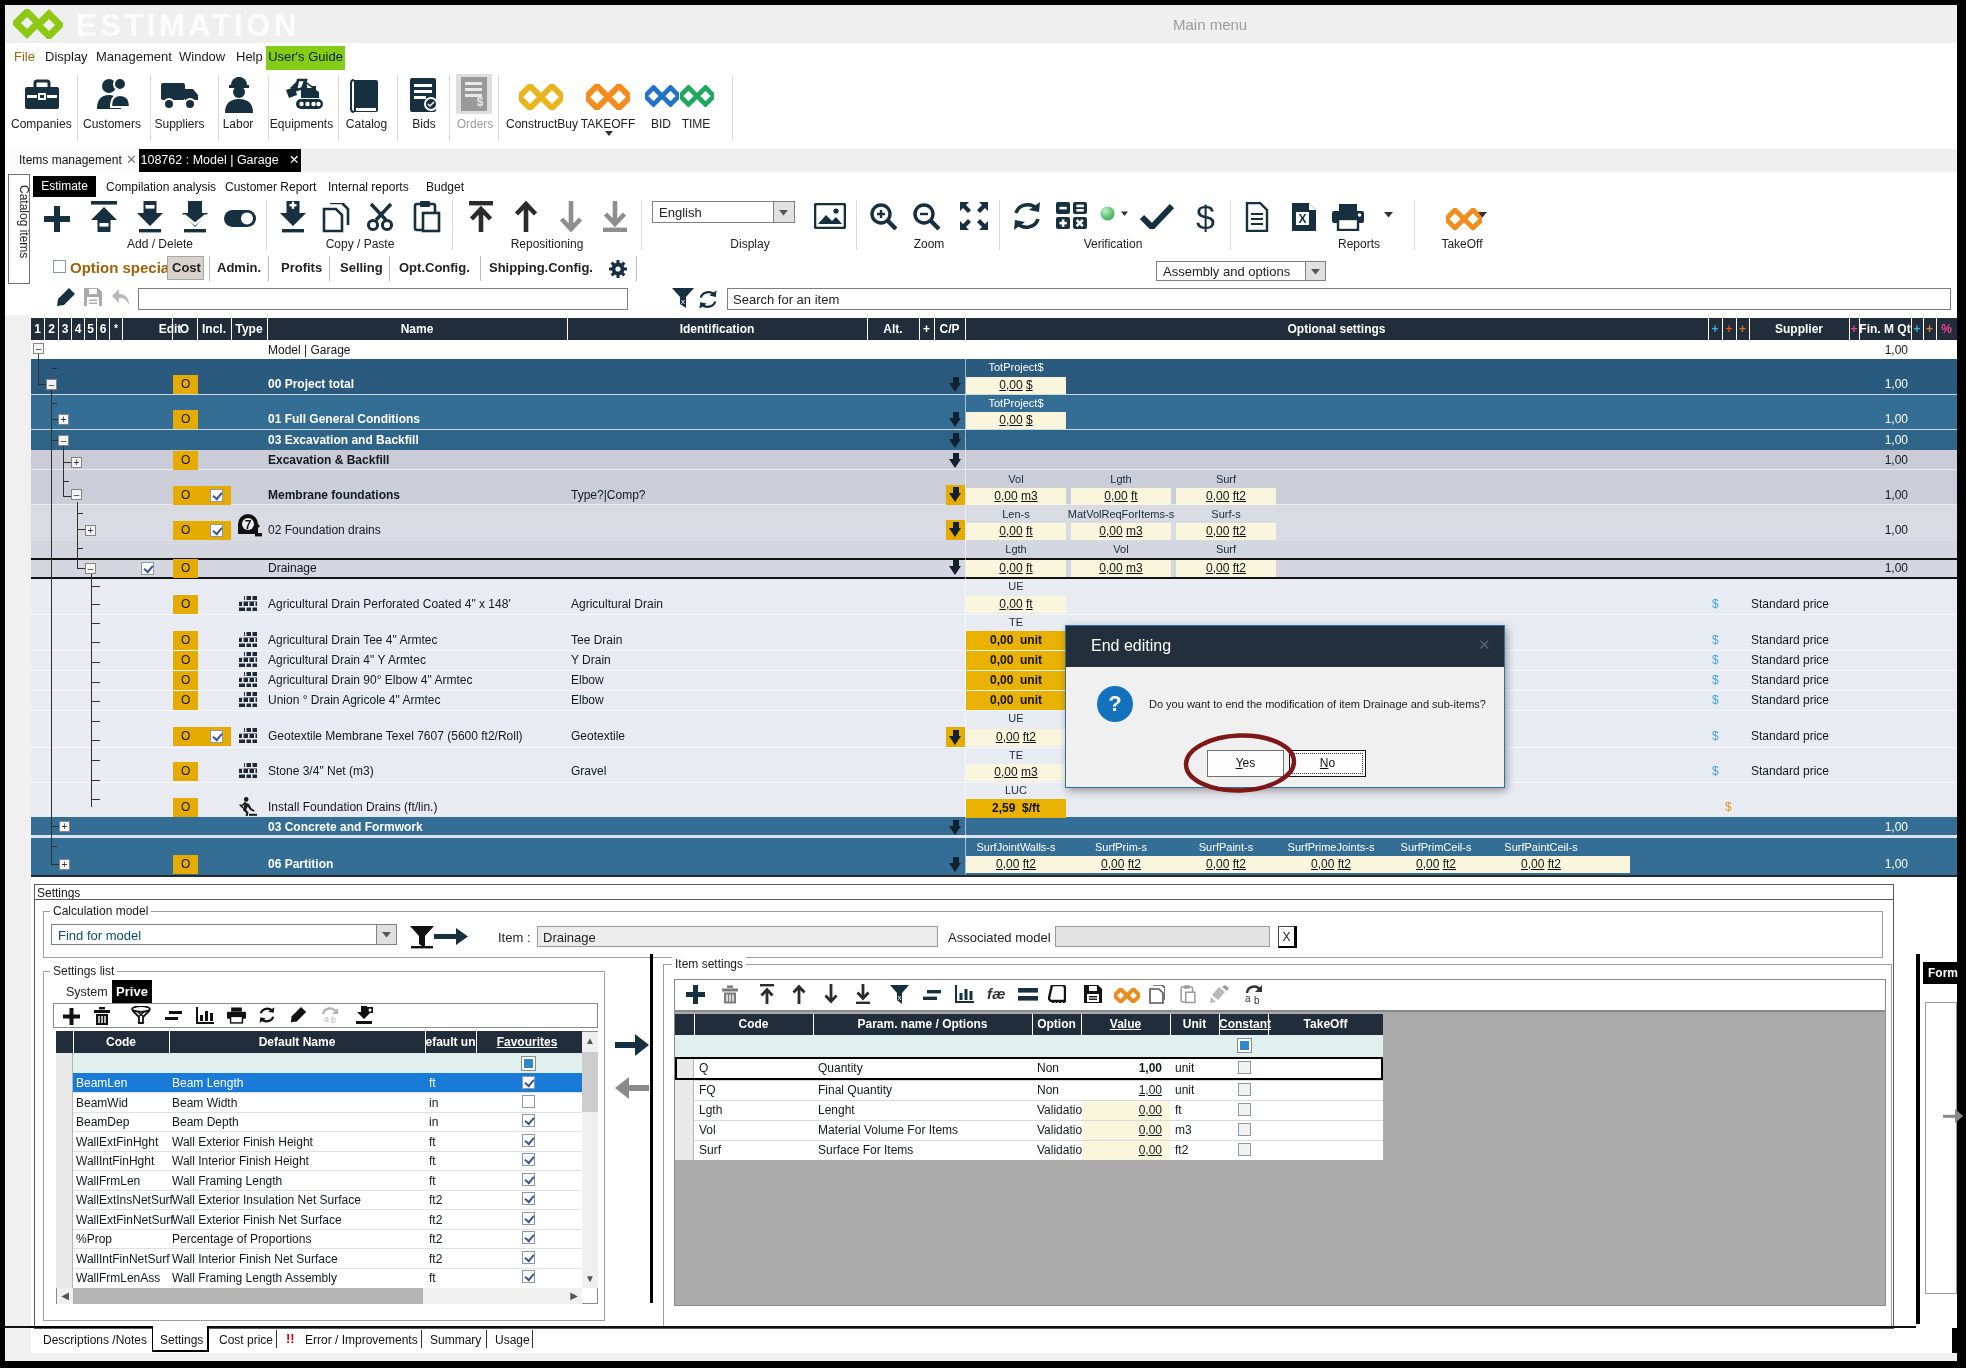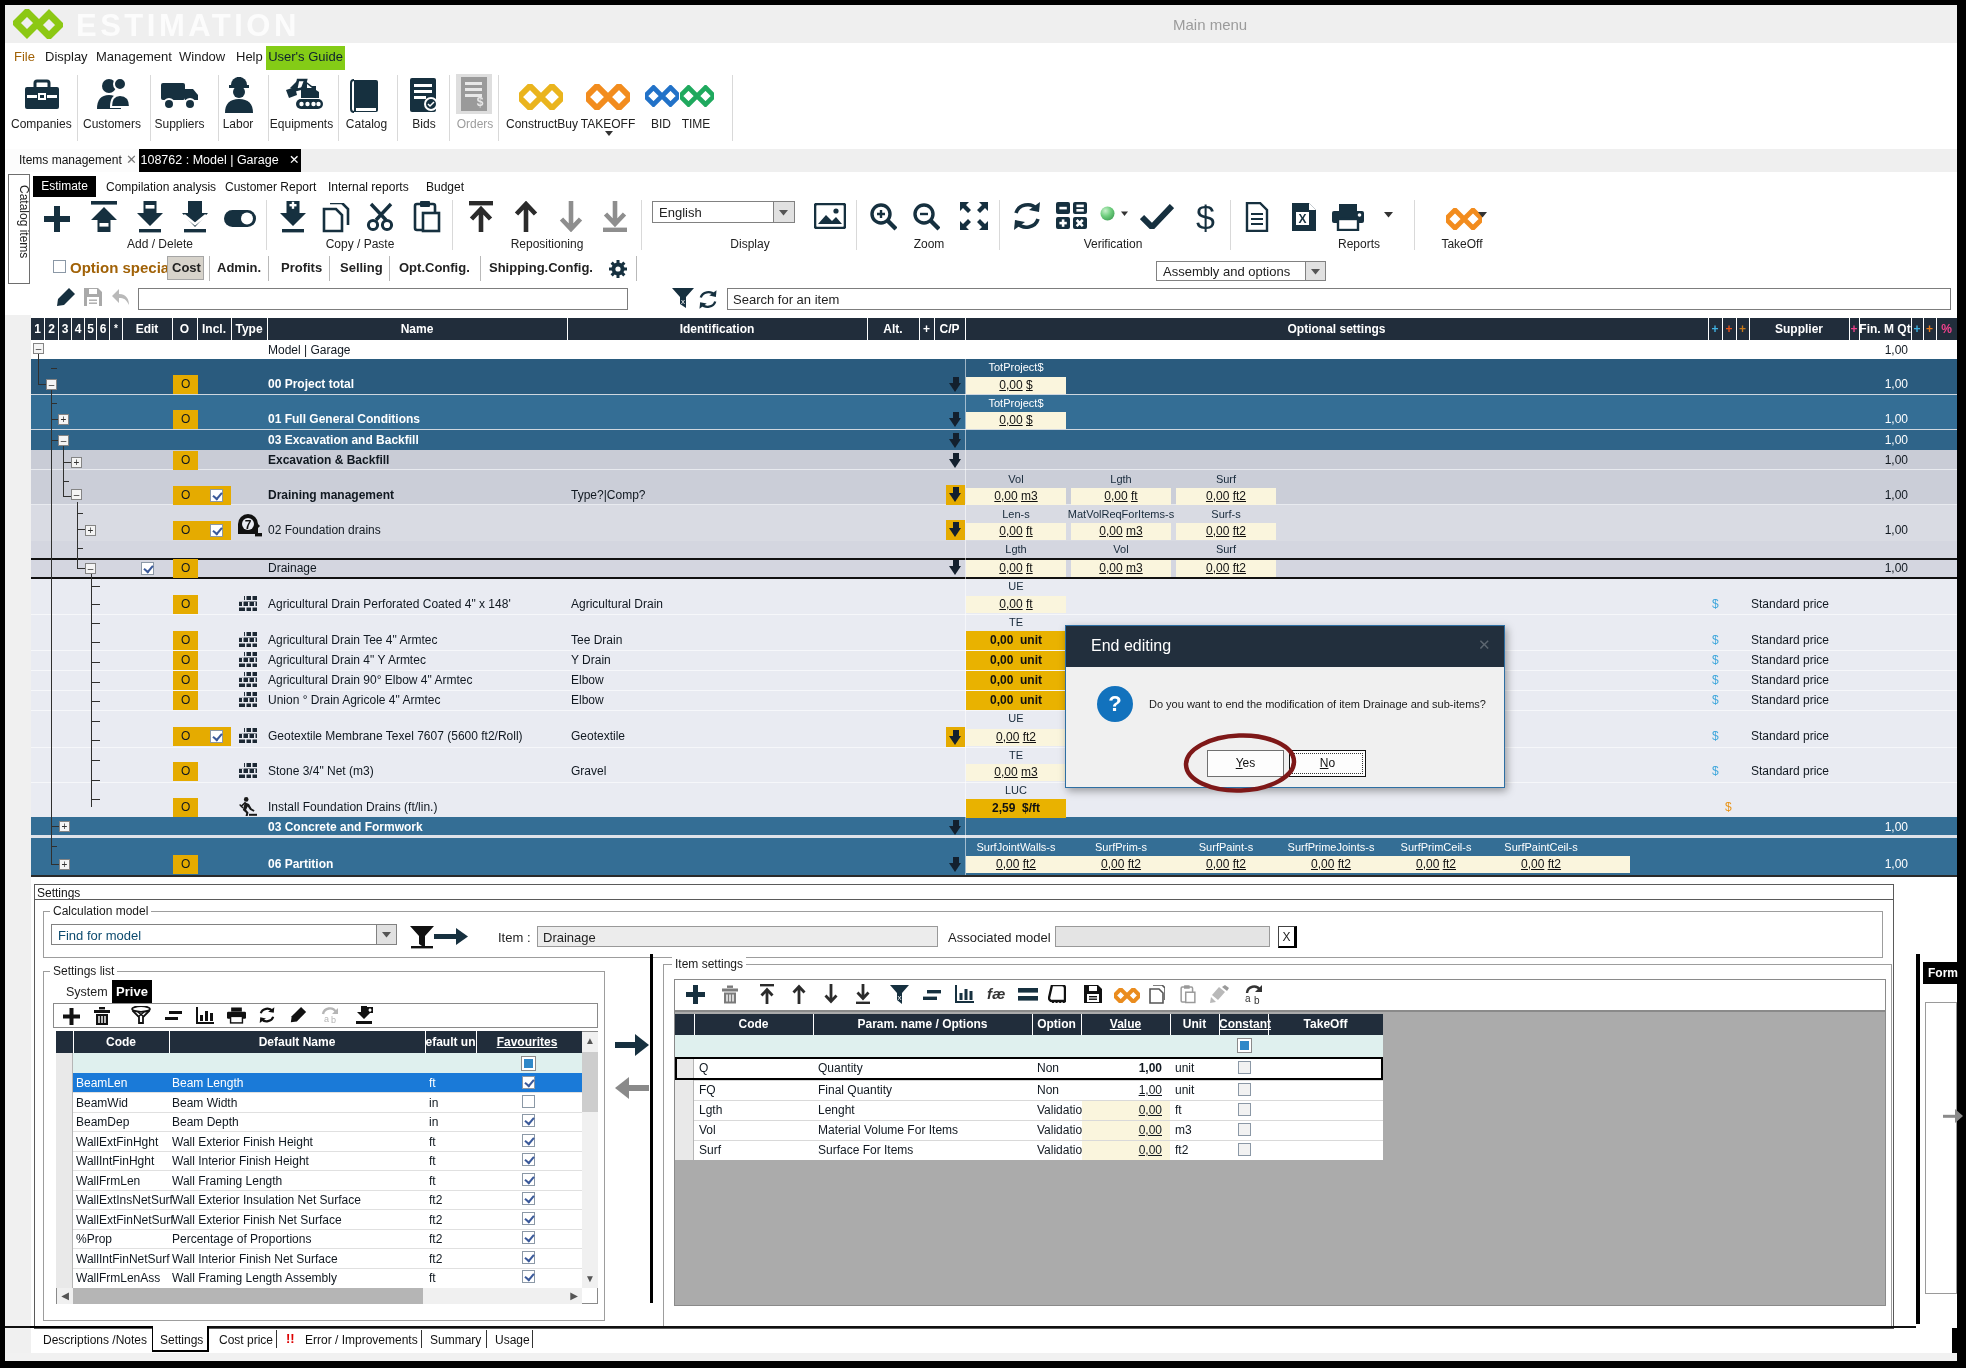--- a/index.html
+++ b/index.html
@@ -534,21 +534,21 @@
 <div class="hdrcell" style="left:59px;width:12px;top:318px;">3</div>
     <div class="vsep" style="left:71px;"></div>
 <div class="hdrcell" style="left:72px;width:12px;top:318px;">4</div>
     <div class="vsep" style="left:84px;"></div>
 <div class="hdrcell" style="left:85px;width:11px;top:318px;">5</div>
     <div class="vsep" style="left:96px;"></div>
 <div class="hdrcell" style="left:97px;width:12px;top:318px;">6</div>
     <div class="vsep" style="left:109px;"></div>
 <div class="hdrcell" style="left:110px;width:12px;top:318px;font-size:10px;">*</div>
     <div class="vsep" style="left:122px;"></div>
-<div class="hdrcell" style="left:122px;width:50px;top:318px;">Edit</div>
+<div class="hdrcell" style="left:122px;width:50px;top:318px;padding-left:23px;">Edit</div>
     <div class="vsep" style="left:172px;"></div>
 <div class="hdrcell" style="left:172px;width:25px;top:318px;">O</div>
     <div class="vsep" style="left:197px;"></div>
 <div class="hdrcell" style="left:197px;width:34px;top:318px;">Incl.</div>
     <div class="vsep" style="left:231px;"></div>
 <div class="hdrcell" style="left:231px;width:36px;top:318px;">Type</div>
     <div class="vsep" style="left:267px;"></div>
 <div class="hdrcell" style="left:267px;width:300px;top:318px;">Name</div>
     <div class="vsep" style="left:567px;"></div>
 <div class="hdrcell" style="left:567px;width:300px;top:318px;">Identification</div>
@@ -679,21 +679,21 @@
 <div class="lbl" style="left:966px;top:473px;">Vol</div>
 <div class="lbl" style="left:1071px;top:473px;">Lgth</div>
 <div class="lbl" style="left:1176px;top:473px;">Surf</div>
 <div class="val" style="left:966px;top:488px;"><span class="un">0,00</span>&nbsp;<span class="un">m3</span></div>
 <div class="val" style="left:1071px;top:488px;"><span class="un">0,00</span>&nbsp;<span class="un">ft</span></div>
 <div class="val" style="left:1176px;top:488px;"><span class="un">0,00</span>&nbsp;<span class="un">ft2</span></div>
 <div class="obadge" style="top:486px;"></div>
     <div class="cell" style="left:181px;top:488px;">O</div>
 <div class="abs" style="left:198px;top:486px;width:33px;height:19px;background:#e5ab00;"></div>
 <div class="cb chk" style="left:210px;top:489px;"></div>
-<div class="cell name" style="top:488px;font-weight:bold;">Draining management</div>
+<div class="cell name" style="top:488px;font-weight:bold;">Membrane foundations</div>
 <div class="cell" style="left:571px;top:488px;">Type?|Comp?</div>
 <div class="abs" style="left:946px;top:485px;width:19px;height:20px;background:#e5ab00;"></div>
 <div class="cell" style="right:58px;top:488px;">1,00</div>
 
 <div class="lbl" style="left:966px;top:508px;">Len-s</div>
 <div class="lbl" style="left:1046px;top:508px;width:150px;">MatVolReqForItems-s</div>
 <div class="lbl" style="left:1176px;top:508px;">Surf-s</div>
 <div class="val" style="left:966px;top:523px;"><span class="un">0,00</span>&nbsp;<span class="un">ft</span></div>
 <div class="val" style="left:1071px;top:523px;"><span class="un">0,00</span>&nbsp;<span class="un">m3</span></div>
 <div class="val" style="left:1176px;top:523px;"><span class="un">0,00</span>&nbsp;<span class="un">ft2</span></div>

